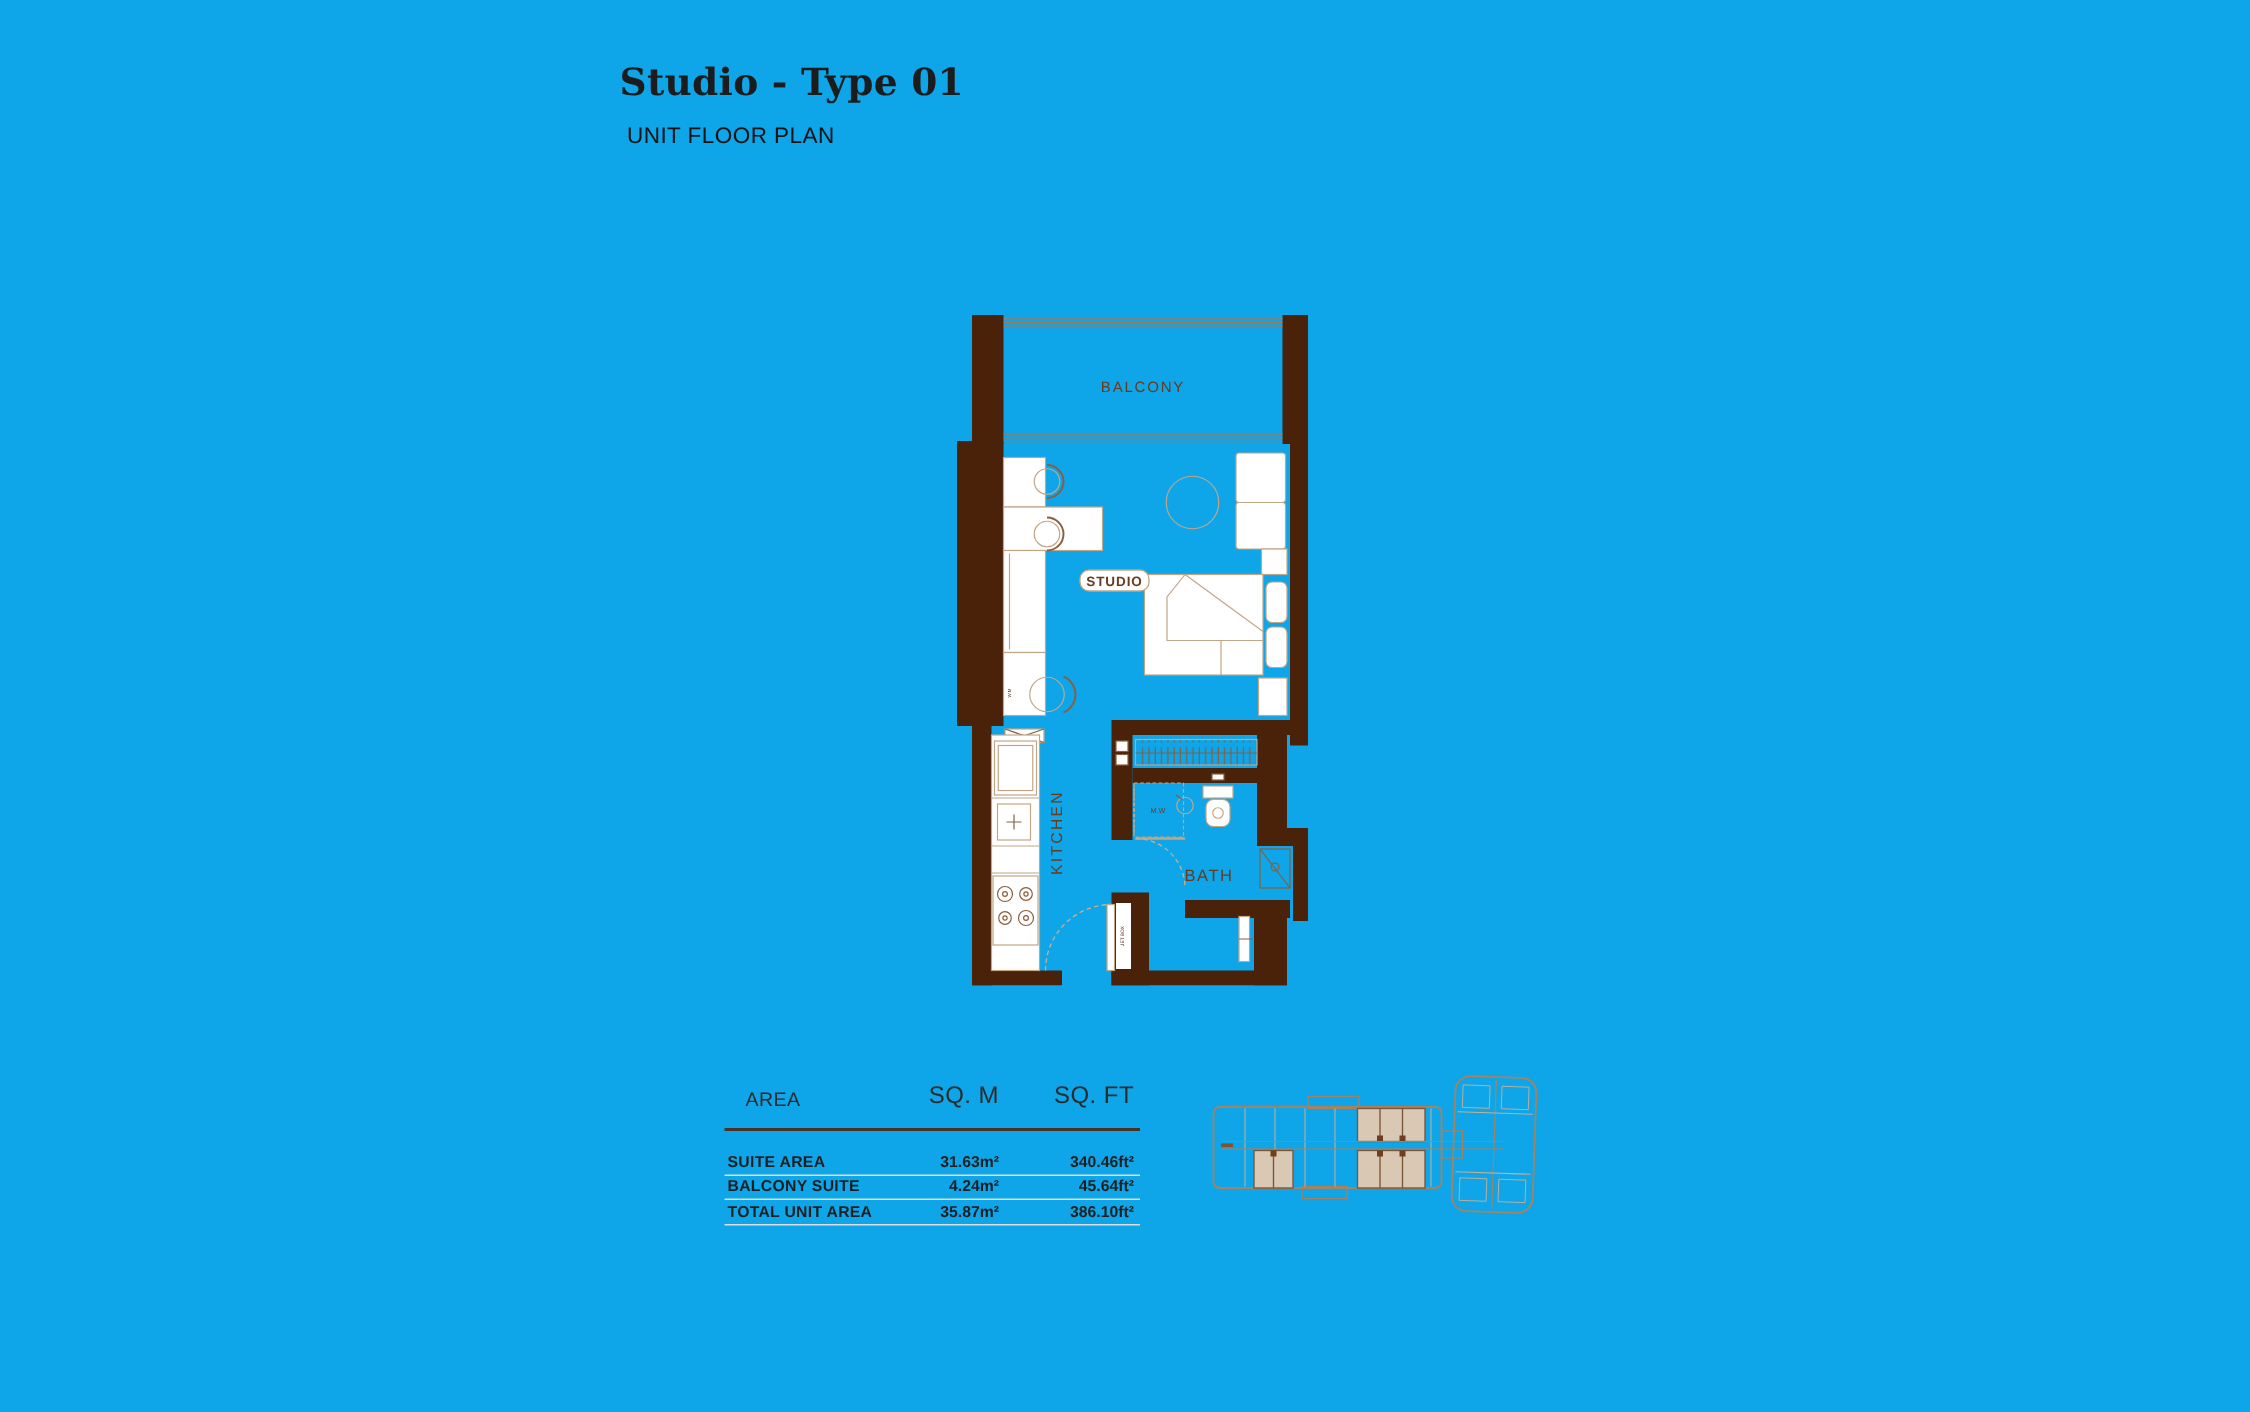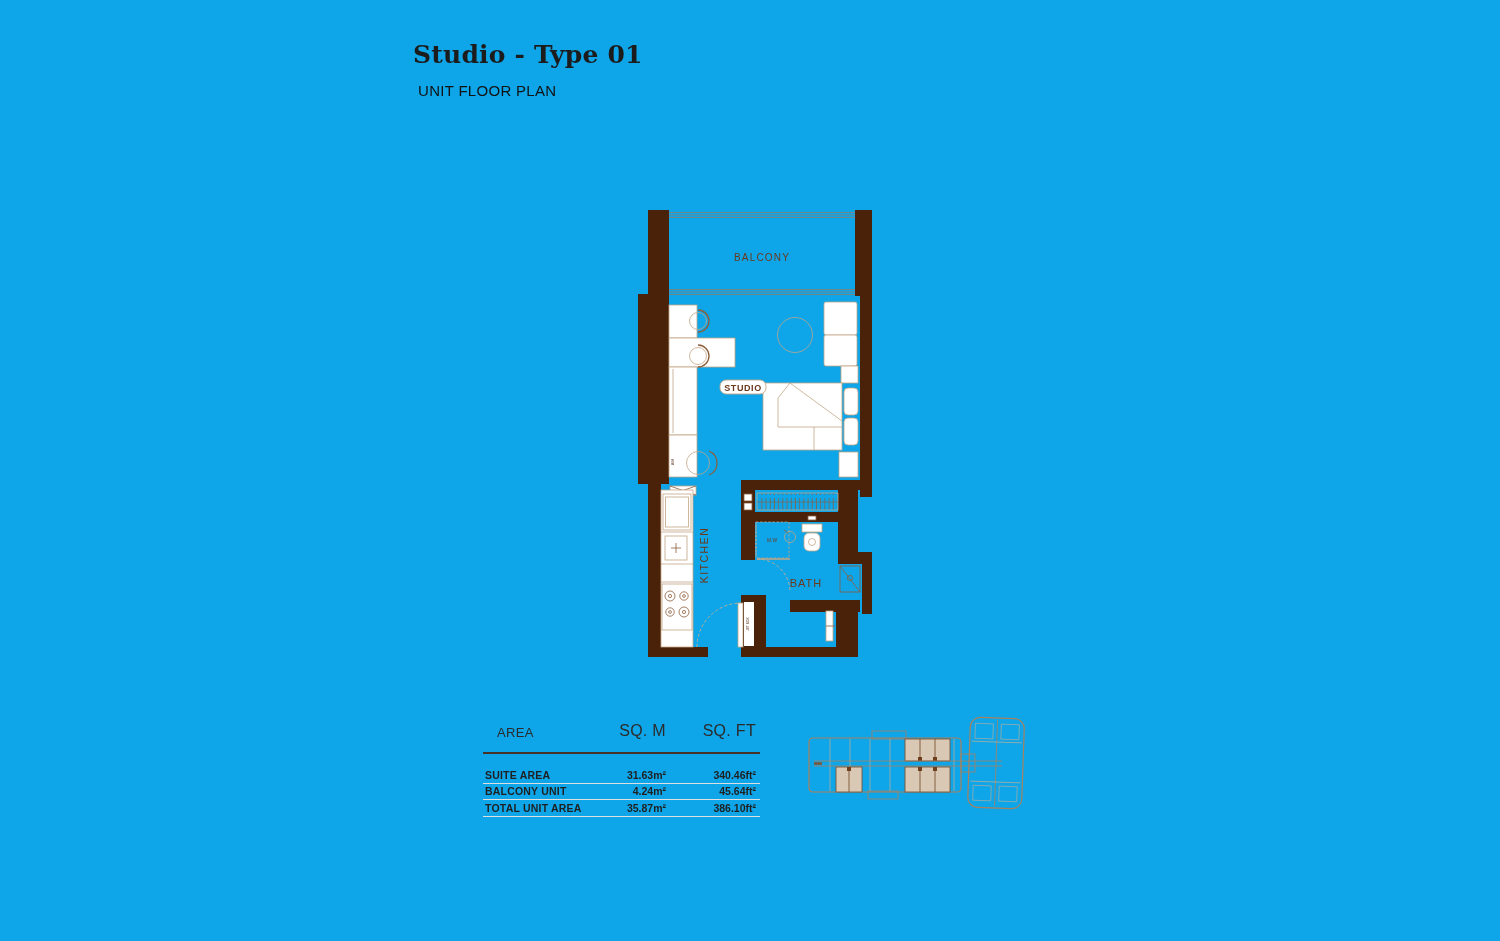--- a/index.html
+++ b/index.html
@@ -170,21 +170,21 @@
       <div class="c2">SQ. M</div>
       <div class="c3">SQ. FT</div>
     </div>
     <div class="rows">
       <div class="row">
         <div class="c1">SUITE AREA</div>
         <div class="c2">31.63m²</div>
         <div class="c3">340.46ft²</div>
       </div>
       <div class="row">
-        <div class="c1">BALCONY UNIT</div>
+        <div class="c1">BALCONY SUITE</div>
         <div class="c2">4.24m²</div>
         <div class="c3">45.64ft²</div>
       </div>
       <div class="row">
         <div class="c1">TOTAL UNIT AREA</div>
         <div class="c2">35.87m²</div>
         <div class="c3">386.10ft²</div>
       </div>
     </div>
   </div>

